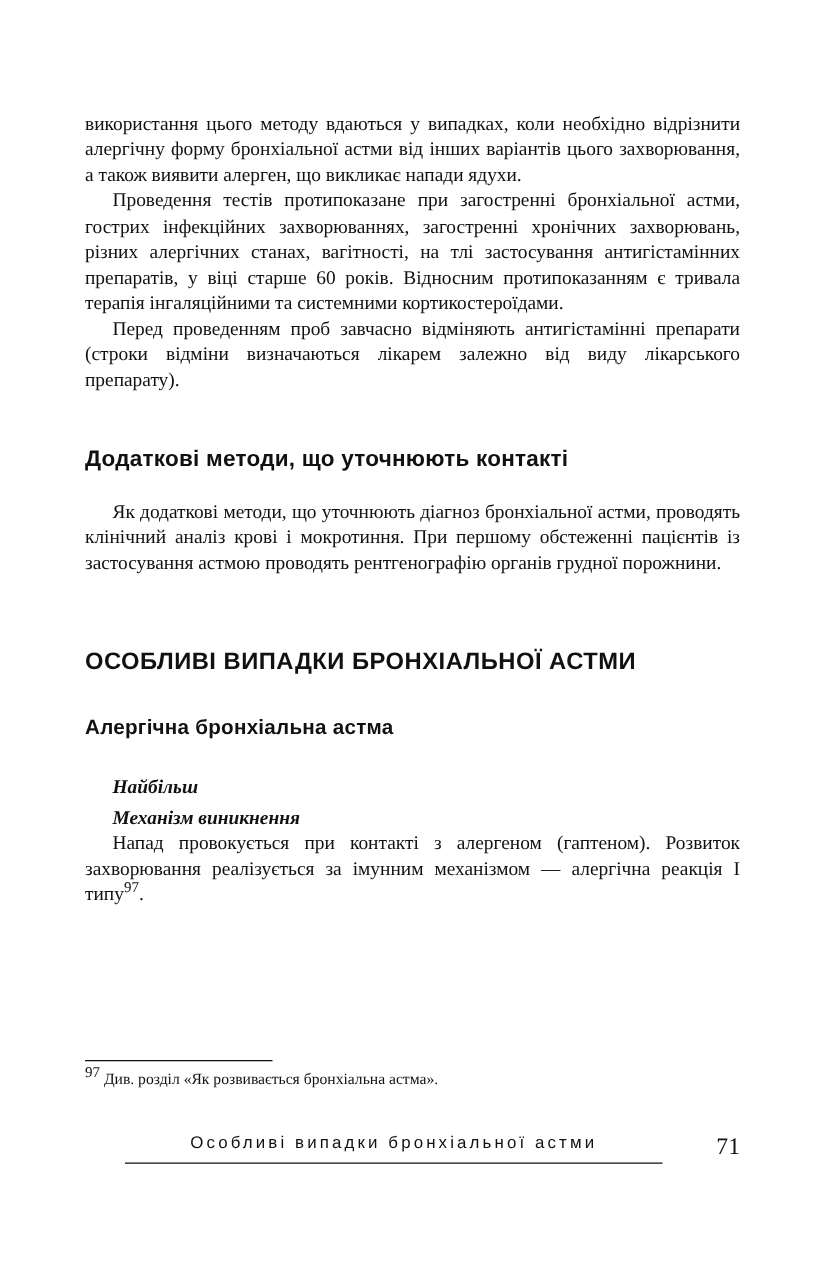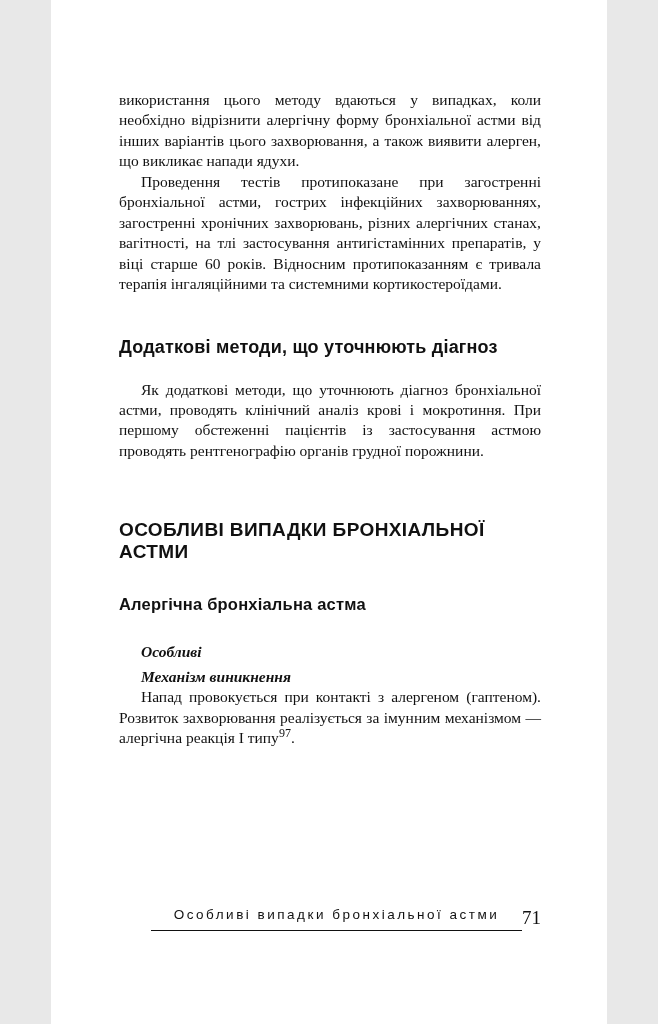--- a/index.html
+++ b/index.html
@@ -1,19 +1,19 @@
 <!DOCTYPE html>
 <html><head>
 <meta charset="utf-8">
 <style>
   * { margin: 0; padding: 0; box-sizing: border-box; }
   html, body { background: #e8e8e8; }
   .page {
     position: relative;
-    width: 556px;
+    width: 658px;
     height: 1024px;
     background: #ffffff;
     margin: 0 auto;
     font-family: "Liberation Serif", serif;
     color: #111111;
     overflow: hidden;
   }
   .content {
     position: absolute;
     left: 68px;
@@ -115,39 +115,44 @@
 <body>
 
 <div class="page">
 
   <div class="content">
 
     <p class="body-text no-indent">використання цього методу вдаються у випадках, коли необхідно відрізнити алергічну форму бронхіальної астми від інших варіантів цього захворювання, а також виявити алерген, що викликає напади ядухи.</p>
 
     <p class="body-text">Проведення тестів протипоказане при загостренні бронхіальної астми, гострих інфекційних захворюваннях, загостренні хронічних захворювань, різних алергічних станах, вагітності, на тлі застосування антигістамінних препаратів, у віці старше 60 років. Відносним протипоказанням є тривала терапія інгаляційними та системними кортикостероїдами.</p>
 
+    <p class="body-text">Перед проведенням проб завчасно відміняють антигістамінні препарати (строки відміни визначаються лікарем залежно від виду лікарського препарату).</p>
 
-    <h2 class="h-section">Додаткові методи, що уточнюють діагноз</h2>
+    <h2 class="h-section">Додаткові методи, що уточнюють контакті</h2>
 
     <p class="body-text">Як додаткові методи, що уточнюють діагноз бронхіальної астми, проводять клінічний аналіз крові і мокротиння. При першому обстеженні пацієнтів із застосування астмою проводять рентгенографію органів грудної порожнини.</p>
 
     <h1 class="h-chapter">ОСОБЛИВІ ВИПАДКИ БРОНХІАЛЬНОЇ АСТМИ</h1>
 
 
     <h3 class="h-subsection">Алергічна бронхіальна астма</h3>
 
-    <p class="run-in-label">Особливі</p>
+    <p class="run-in-label">Найбільш</p>
 
 
     <p class="run-in-label">Механізм виникнення</p>
 
     <p class="body-text"><span>Напад провокується при контакті з алергеном (гаптеном). Розвиток захворювання реалізується за імунним механізмом — алергічна реакція I типу</span><sup class="fn-ref">97</sup><span>.</span></p>
 
   </div>
 
+  <div class="footnote-block">
+    <div class="footnote-rule"></div>
+    <div class="footnote-text"><sup class="fn-ref">97</sup><span> Див. розділ «Як розвивається бронхіальна астма».</span></div>
+  </div>
 
   <div class="footer">
     <div class="running-title-wrap">
       <span class="running-title">Особливі випадки бронхіальної астми</span>
     </div>
     <span class="page-number">71</span>
   </div>
 
 </div>
 

